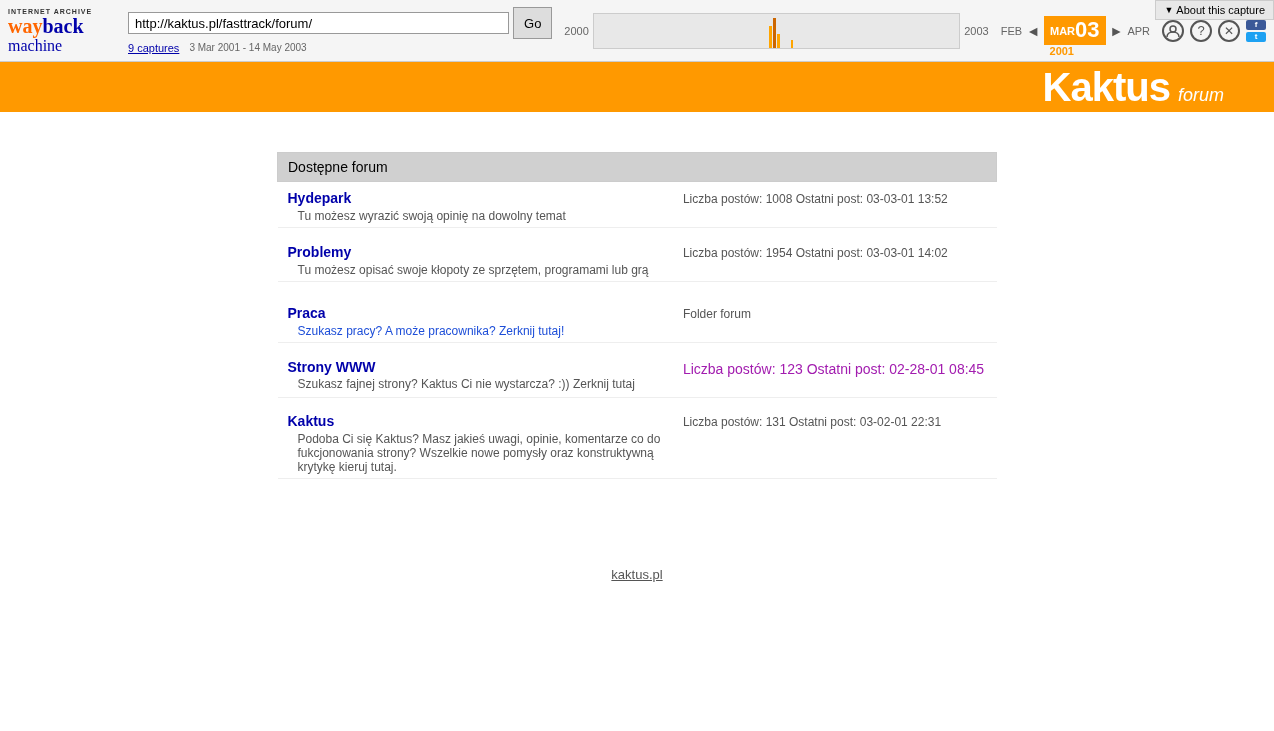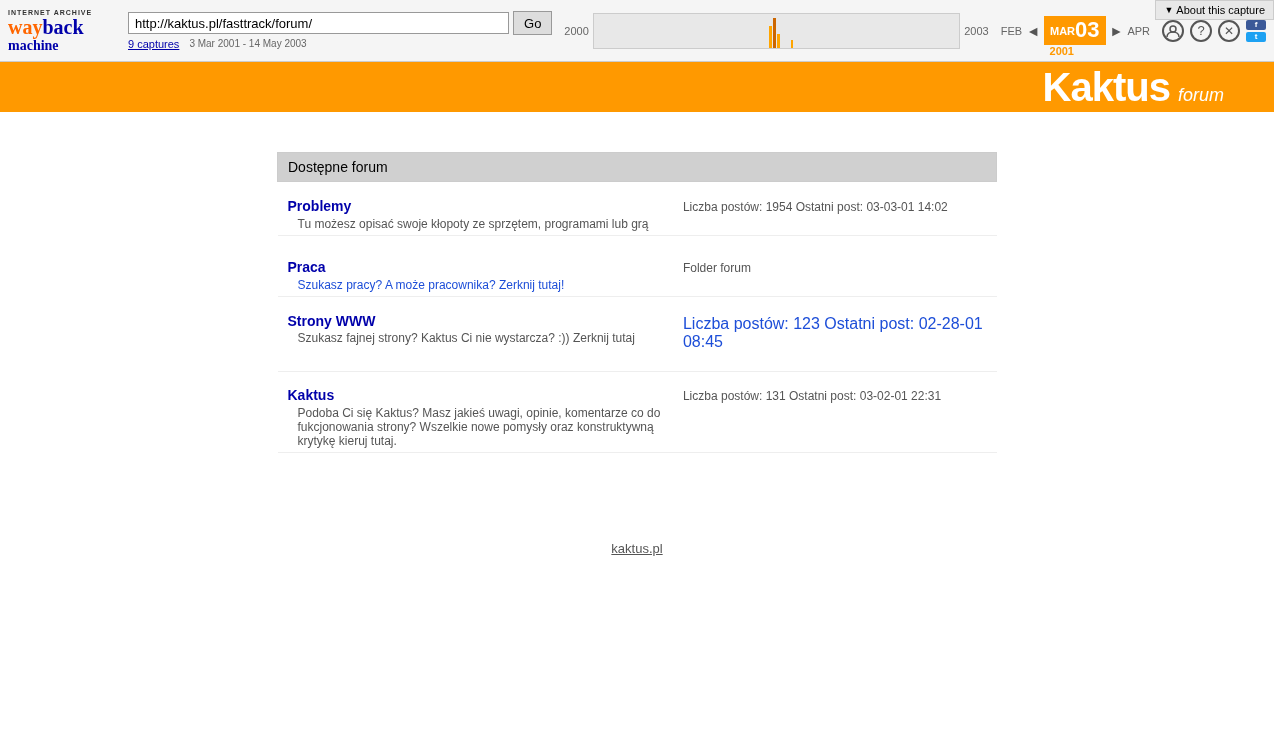--- a/index.html
+++ b/index.html
@@ -53,21 +53,21 @@
       gap: 4px;
     }
     #wb-url-input {
       flex: 1;
       height: 22px;
       border: 1px solid #999;
       padding: 2px 6px;
       font-size: 13px;
     }
     #wb-go-btn {
-      height: 24px;
+      height: 32px;
       padding: 0 10px;
       background: #ddd;
       border: 1px solid #999;
       cursor: pointer;
       font-size: 13px;
     }
     #wb-captures-link {
       color: #00a;
       text-decoration: underline;
       cursor: pointer;
@@ -190,21 +190,21 @@
 <body>
 
 <div id="wayback-toolbar">
 
   <div id="wb-logo">
     <div class="ia-text">INTERNET ARCHIVE</div>
     <div style="display:flex;align-items:baseline;">
       <span class="wayback" style="font-family:Georgia,serif;font-size:20px;font-weight:bold;color:#f60;">way</span>
         <span style="font-family:Georgia,serif;font-size:20px;font-weight:bold;color:#00a;">back</span>
     </div>
-    <div class="machine" style="font-family:Georgia,serif;font-size:14px;font-weight:bold;color:#00a;">machine</div>
+    <div class="machine" style="font-family:Georgia,serif;font-size:16px;font-weight:normal;color:#00a;">machine</div>
   </div>
 
   <div id="wb-url-area">
     <div id="wb-url-row">
       <input id="wb-url-input" type="text" value="http://kaktus.pl/fasttrack/forum/" style="">
       <button id="wb-go-btn">Go</button>
     </div>
     <div style="display:flex;gap:10px;margin-top:3px;">
       <span id="wb-captures-link" style="color:#00a;font-size:11px;text-decoration:underline;cursor:pointer;">9 captures</span>
       <span id="wb-date-range" style="font-size:10px;color:#666;">3 Mar 2001 - 14 May 2003</span>
@@ -272,20 +272,24 @@
 </div>
 
 <div id="main-content">
   <table id="forum-table">
     <thead>
       <tr>
         <th class="header-cell" colspan="2" style="background:#d0d0d0;padding:6px 10px;text-align:left;font-weight:normal;font-size:14px;border:1px solid #ccc;">Dostępne forum</th>
       </tr>
     </thead>
     <tbody id="forum-tbody">
+    <tr class="forum-row" style="border-bottom: 1px solid rgb(238, 238, 238);">
+          <td style="padding: 8px 10px 4px; vertical-align: top; width: 55%;"><a href="#" style="color: rgb(0, 0, 170); text-decoration: none; font-size: 14px; font-weight: bold;">Hydepark</a><div style="color: rgb(85, 85, 85); font-size: 12px; margin-top: 3px; padding-left: 10px;">Tu możesz wyrazić swoją opinię na dowolny temat</div></td>
+          <td style="color: rgb(85, 85, 85); font-size: 12px; padding: 10px 10px 4px; vertical-align: top; width: 45%;">Liczba postów: 1008    Ostatni post: 03-03-01 13:52</td>
+        </tr>
         <tr>
           <td colspan="2" style="height:8px;"></td>
         </tr>
         <tr class="forum-row" style="border-bottom: 1px solid rgb(238, 238, 238);">
           <td style="padding: 8px 10px 4px; vertical-align: top; width: 55%;"><a href="#" style="color: rgb(0, 0, 170); text-decoration: none; font-size: 14px; font-weight: bold;">Problemy</a><div style="color: rgb(85, 85, 85); font-size: 12px; margin-top: 3px; padding-left: 10px;">Tu możesz opisać swoje kłopoty ze sprzętem, programami lub grą</div></td>
           <td style="color: rgb(85, 85, 85); font-size: 12px; padding: 10px 10px 4px; vertical-align: top; width: 45%;">Liczba postów: 1954    Ostatni post: 03-03-01 14:02</td>
         </tr>
         <tr>
           <td colspan="2" style="height:8px;"></td>
         </tr>
@@ -294,21 +298,21 @@
         </tr>
         <tr class="forum-row" style="border-bottom: 1px solid rgb(238, 238, 238);">
           <td style="padding: 8px 10px 4px; vertical-align: top; width: 55%;"><a href="#" style="color: rgb(0, 0, 170); text-decoration: none; font-size: 14px; font-weight: bold;">Praca</a><div style="color: #1d4ed8; font-size: 12px; margin-top: 3px; padding-left: 10px;">Szukasz pracy? A może pracownika? Zerknij tutaj!</div></td>
           <td style="color: rgb(85, 85, 85); font-size: 12px; padding: 10px 10px 4px; vertical-align: top; width: 45%;">Folder forum</td>
         </tr>
         <tr>
           <td colspan="2" style="height:8px;"></td>
         </tr>
         <tr class="forum-row" style="border-bottom: 1px solid rgb(238, 238, 238);">
           <td style="padding: 8px 10px 4px; vertical-align: top; width: 55%;"><a href="#" style="color: rgb(0, 0, 170); text-decoration: none; font-size: 14px; font-weight: bold;">Strony WWW</a><div style="color: rgb(85, 85, 85); font-size: 12px; margin-top: 2px; padding-left: 10px;">Szukasz fajnej strony? Kaktus Ci nie wystarcza? :)) Zerknij tutaj</div></td>
-          <td style="color: #1d4ed8; font-size: 16px; padding: 10px 10px 20px; vertical-align: top; width: 45%;">Liczba postów: 123    Ostatni post: 02-28-01 08:45</td>
+          <td style="color: #a21caf; font-size: 14px; padding: 10px 10px 20px; vertical-align: top; width: 45%;">Liczba postów: 123    Ostatni post: 02-28-01 08:45</td>
         </tr>
         <tr>
           <td colspan="2" style="height:8px;"></td>
         </tr>
         <tr class="forum-row" style="border-bottom: 1px solid rgb(238, 238, 238);">
           <td style="padding: 8px 10px 4px; vertical-align: top; width: 55%;"><a href="#" style="color: rgb(0, 0, 170); text-decoration: none; font-size: 14px; font-weight: bold;">Kaktus</a><div style="color: rgb(85, 85, 85); font-size: 12px; margin-top: 3px; padding-left: 10px;">Podoba Ci się Kaktus? Masz jakieś uwagi, opinie, komentarze co do fukcjonowania strony? Wszelkie nowe pomysły oraz konstruktywną krytykę kieruj tutaj.</div></td>
           <td style="color: rgb(85, 85, 85); font-size: 12px; padding: 10px 10px 4px; vertical-align: top; width: 45%;">Liczba postów: 131    Ostatni post: 03-02-01 22:31</td>
         </tr>
         <tr>
           <td colspan="2" style="height:8px;"></td>

